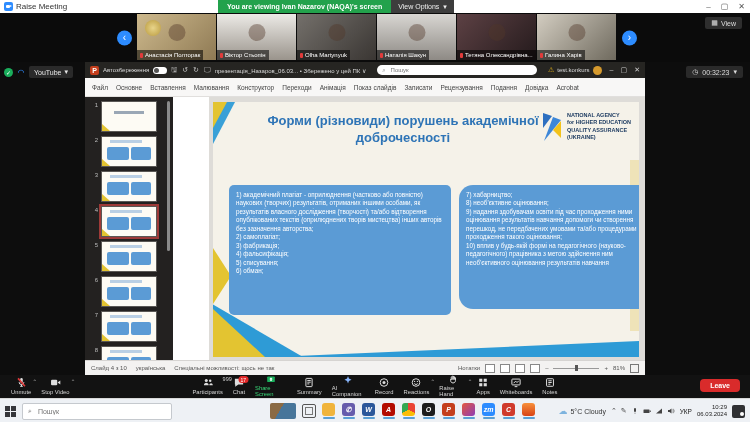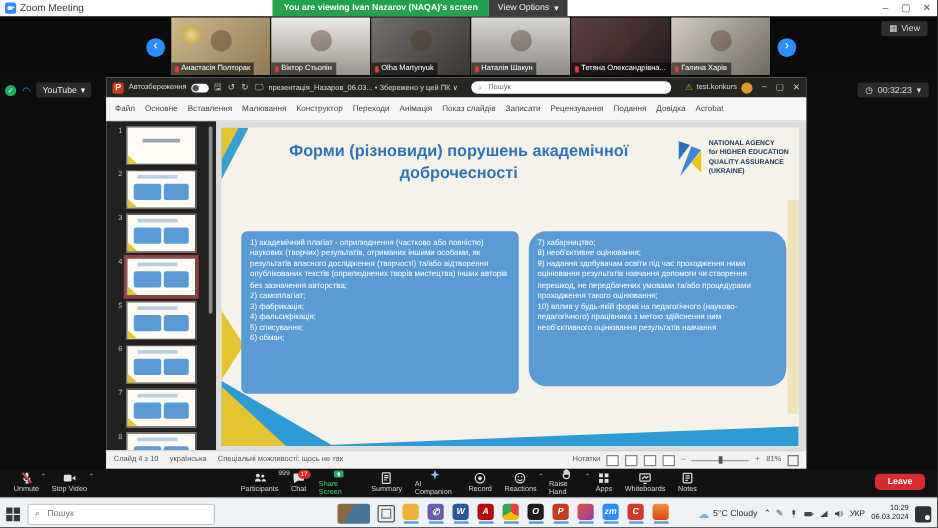--- a/index.html
+++ b/index.html
@@ -48,21 +48,21 @@
   .qat{color:#ccc;font-size:7px;display:flex;gap:5px;align-items:center;}
   .fname{white-space:nowrap;}
   .ppt-search{margin:0 auto;width:150px;height:10px;background:#fff;border-radius:5px;display:flex;align-items:center;gap:3px;padding:0 5px;color:#777;}
   .ppt-search input{border:0;outline:0;background:transparent;font-size:6px;width:100%;color:#555;font-family:inherit;}
   .acct{display:flex;align-items:center;gap:3px;}
   .warn{color:#e7b416;font-size:7px;}
   .avatar{width:9px;height:9px;border-radius:50%;background:#d69a2d;flex:0 0 auto;}
   .pptctl{display:flex;gap:7px;font-size:7px;color:#ccc;margin-left:4px;}
   .ppt-ribbon{height:18px;background:#f8f7f6;border-bottom:1px solid #e1dfdd;display:flex;align-items:center;font-size:6.5px;color:#444;gap:8px;padding:0 7px;flex:0 0 auto;}
   .ppt-ribbon span{white-space:nowrap;}
-  .ppt-main{flex:1;display:flex;min-height:0;}
+  .ppt-main{flex:1;display:flex;min-height:0;gap:36px;}
   .panel{width:88px;background:#232120;position:relative;overflow:hidden;padding-top:4px;flex:0 0 auto;}
   .thumb-row{display:flex;gap:3px;margin:0 0 4px 5px;align-items:flex-start;}
   .thumb-num{color:#bbb;font-size:6px;width:8px;text-align:right;padding-top:1px;}
   .thumb-slide{width:54px;height:29px;background:#fdfbf4;position:relative;border:1px solid #5a5855;overflow:hidden;}
   .thumb-slide.selected{outline:2px solid #9e3a38;}
   .ts-line{position:absolute;left:8px;right:14px;top:3px;height:3px;background:#b9cfe4;}
   .ts-b1,.ts-b2{position:absolute;top:10px;height:13px;background:#5b9bd5;border-radius:2px;}
   .ts-b1{left:5px;width:22px;} .ts-b2{left:29px;width:20px;}
   .ts-corner{position:absolute;left:0;bottom:0;width:0;height:0;border-left:8px solid #e3c431;border-top:7px solid transparent;}
   .thumb-row:nth-of-type(1) .ts-b1,.thumb-row:nth-of-type(1) .ts-b2{display:none;}
@@ -125,21 +125,21 @@
   .notif{width:13px;height:13px;background:#2f3033;border-radius:2px;position:relative;}
   .notif::after{content:"";position:absolute;right:1.5px;bottom:1.5px;width:4px;height:4px;border-radius:50%;background:#fff;}
 </style>
 </head>
 <body>
 
 <div id="app">
 
   <div class="titlebar">
     <span class="zlogo"></span>
-    <span class="win-title">Zoom Meeting</span>
+    <span class="win-title">Raise Meeting</span>
     <div class="banner">
       <span class="banner-green">You are viewing Ivan Nazarov (NAQA)'s screen</span>
       <span class="banner-opts">
           <span>View Options</span>
           <span>▾</span>
         </span>
     </div>
     <div class="winctl">
       <span>–</span>
       <span>▢</span>

